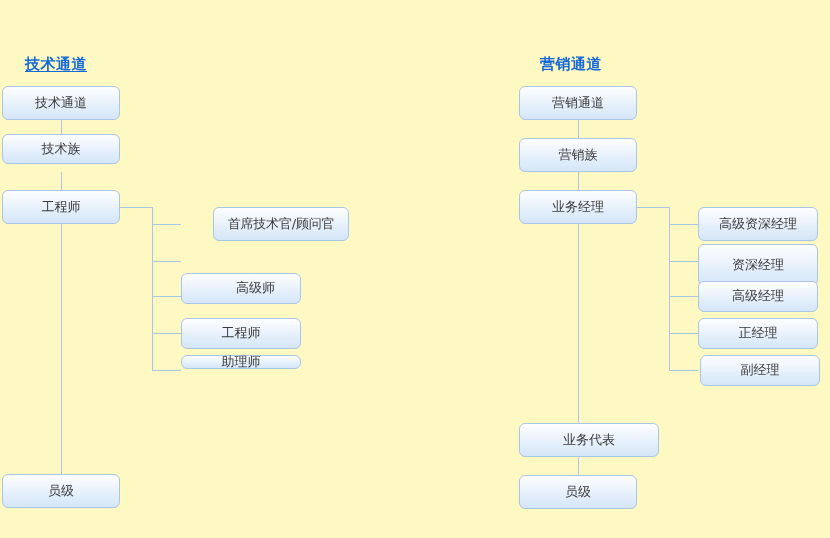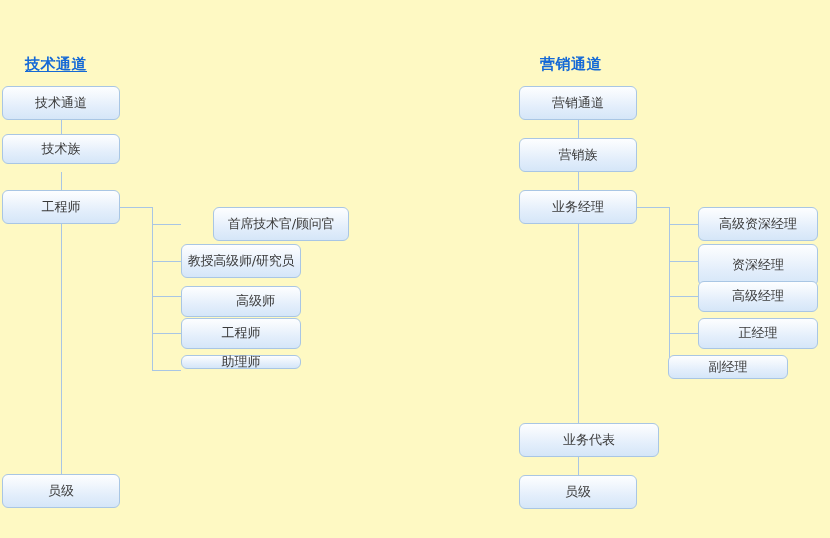--- a/index.html
+++ b/index.html
@@ -88,22 +88,21 @@
   <div class="line h" style="left:152px; top:296px; width:29px;"></div>
   <div class="line h" style="left:152px; top:333px; width:29px;"></div>
   <div class="line h" style="left:152px; top:370px; width:29px;"></div>
 
   <div class="node" style="left:2px; top:86px; width:118px; height:34px;">技术通道</div>
   <div class="node" style="left:2px; top:134px; width:118px; height:30px;">技术族</div>
   <div class="node" style="left:2px; top:190px; width:118px; height:34px;">工程师</div>
   <div class="node" style="left:2px; top:474px; width:118px; height:34px;">员级</div>
 
   <div class="node tight" style="left:181px; top:207px; width:136px; height:34px;margin-left:32px;">首席技术官/顾问官</div>
-  <div class="node tight" style="left:181px; top:244px; width:120px; height:34px;">教授高级师/研究员</div>
-  <div class="node" style="left:181px; top:286px; width:120px; height:31px;padding-left:29px;">高级师</div>
+  <div class="node" style="left:181px; top:273px; width:120px; height:31px;padding-left:29px;">高级师</div>
   <div class="node" style="left:181px; top:318px; width:120px; height:31px;">工程师</div>
   <div class="node" style="left:181px; top:355px; width:120px; height:14px;">助理师</div>
 
   <div class="track-title" style="left:540px; top:55px;">营销通道</div>
 
   <div class="line v" style="left:578px; top:120px; height:18px;"></div>
   <div class="line v" style="left:578px; top:172px; height:18px;"></div>
   <div class="line v" style="left:578px; top:224px; height:199px;"></div>
   <div class="line v" style="left:578px; top:457px; height:18px;"></div>
 
@@ -119,15 +118,15 @@
   <div class="node" style="left:519px; top:86px; width:118px; height:34px;">营销通道</div>
   <div class="node" style="left:519px; top:138px; width:118px; height:34px;">营销族</div>
   <div class="node" style="left:519px; top:190px; width:118px; height:34px;">业务经理</div>
   <div class="node" style="left:519px; top:423px; width:140px; height:34px;">业务代表</div>
   <div class="node" style="left:519px; top:475px; width:118px; height:34px;">员级</div>
 
   <div class="node" style="left:698px; top:207px; width:120px; height:34px;">高级资深经理</div>
   <div class="node" style="left:698px; top:244px; width:120px; height:42px;">资深经理</div>
   <div class="node" style="left:698px; top:281px; width:120px; height:31px;">高级经理</div>
   <div class="node" style="left:698px; top:318px; width:120px; height:31px;">正经理</div>
-  <div class="node" style="left:668px; top:355px; width:120px; height:24px;">副经理</div>
+  <div class="node" style="left:700px; top:355px; width:120px; height:31px;">副经理</div>
 
 </div>
 
 </body></html>

